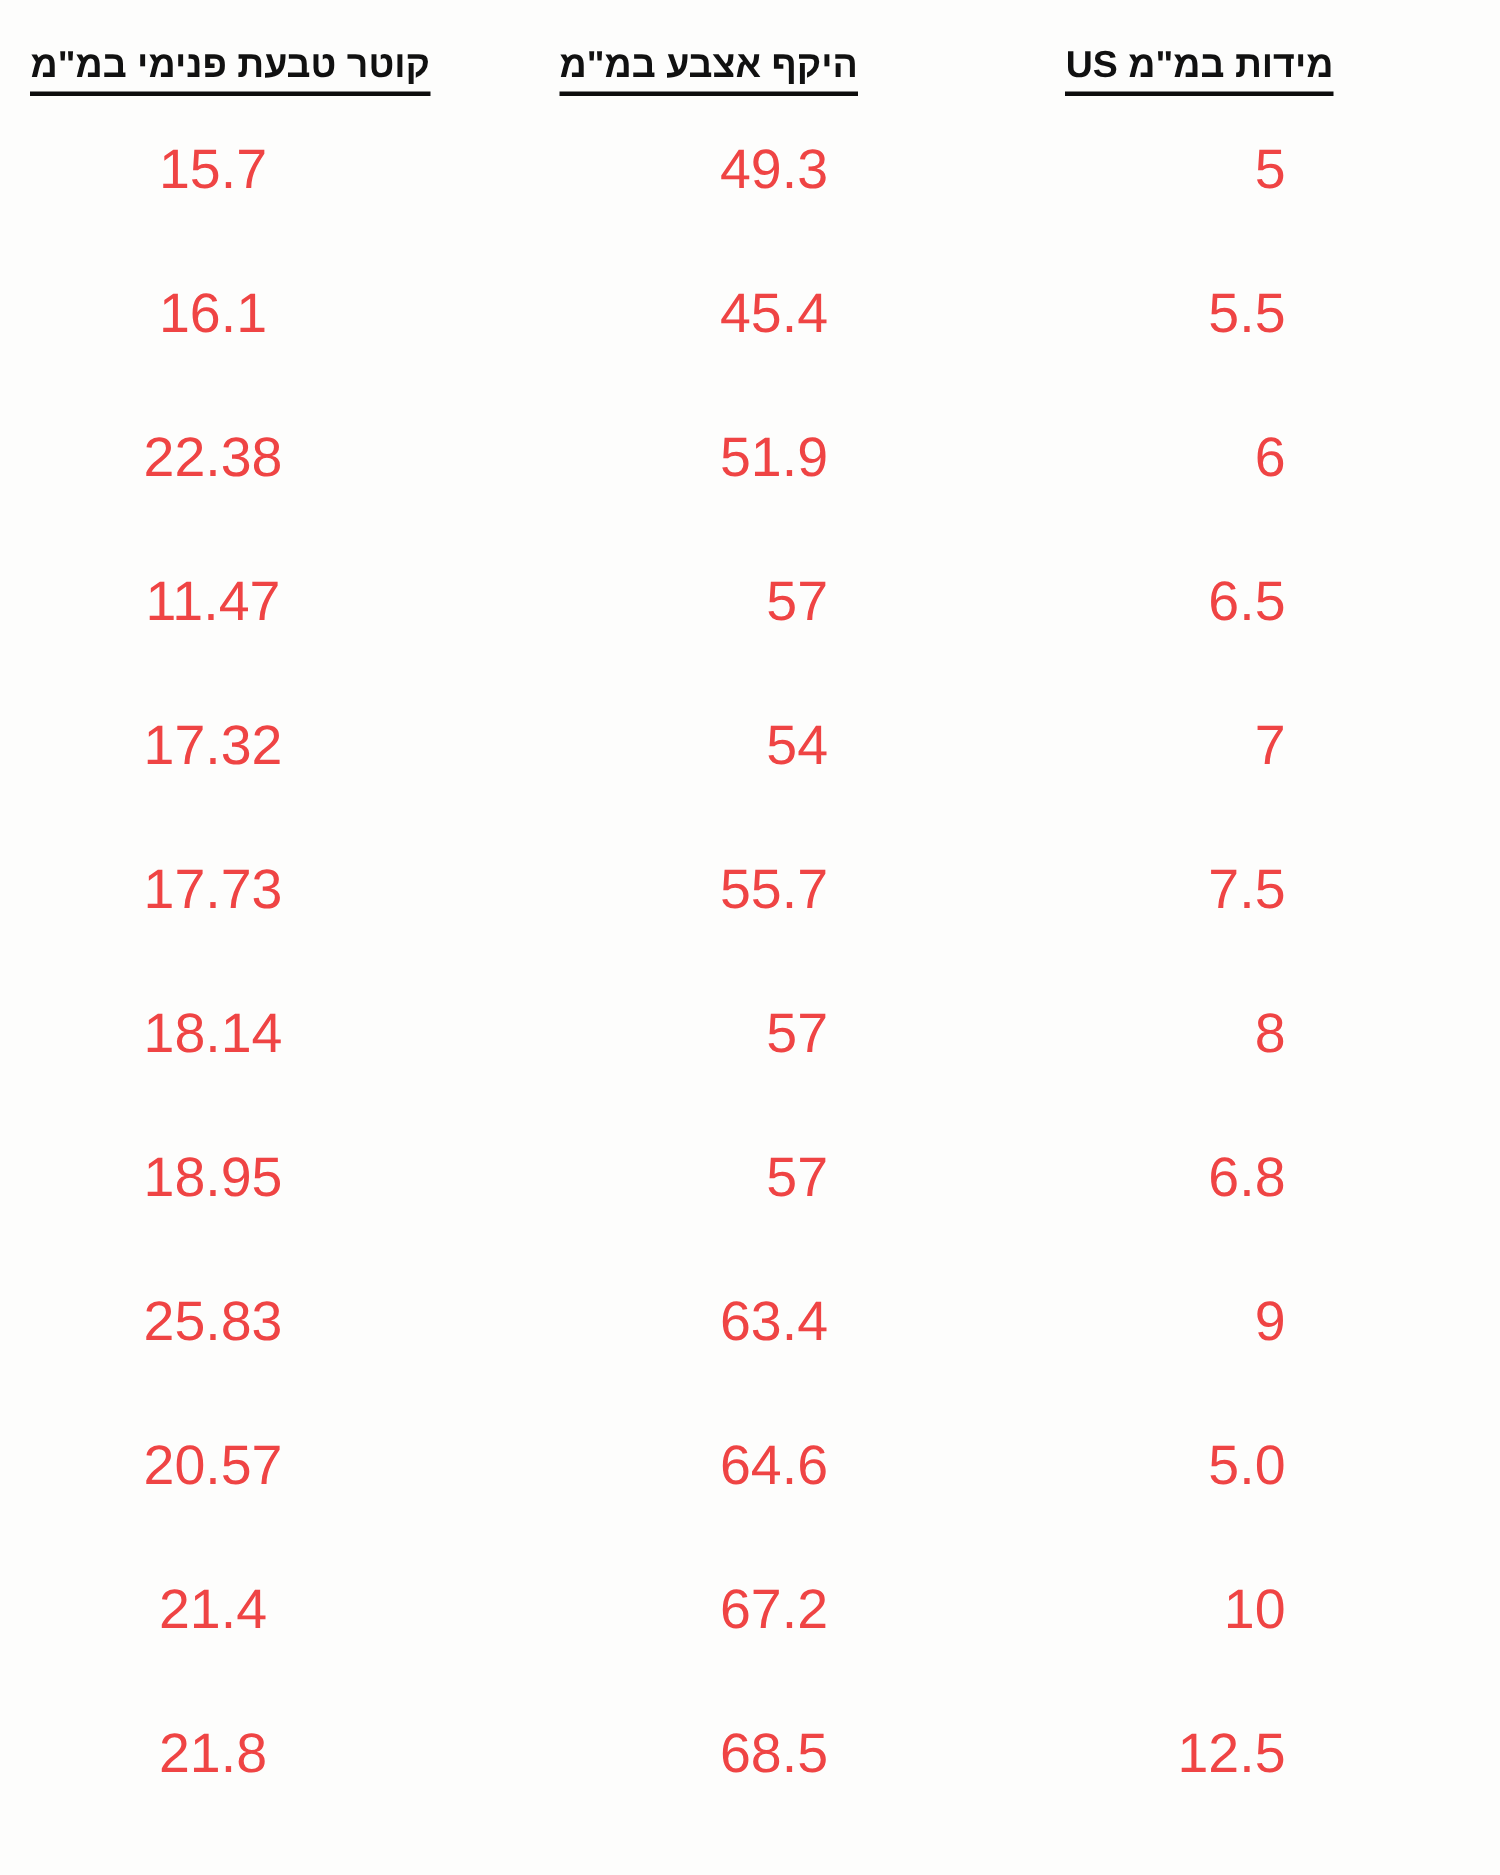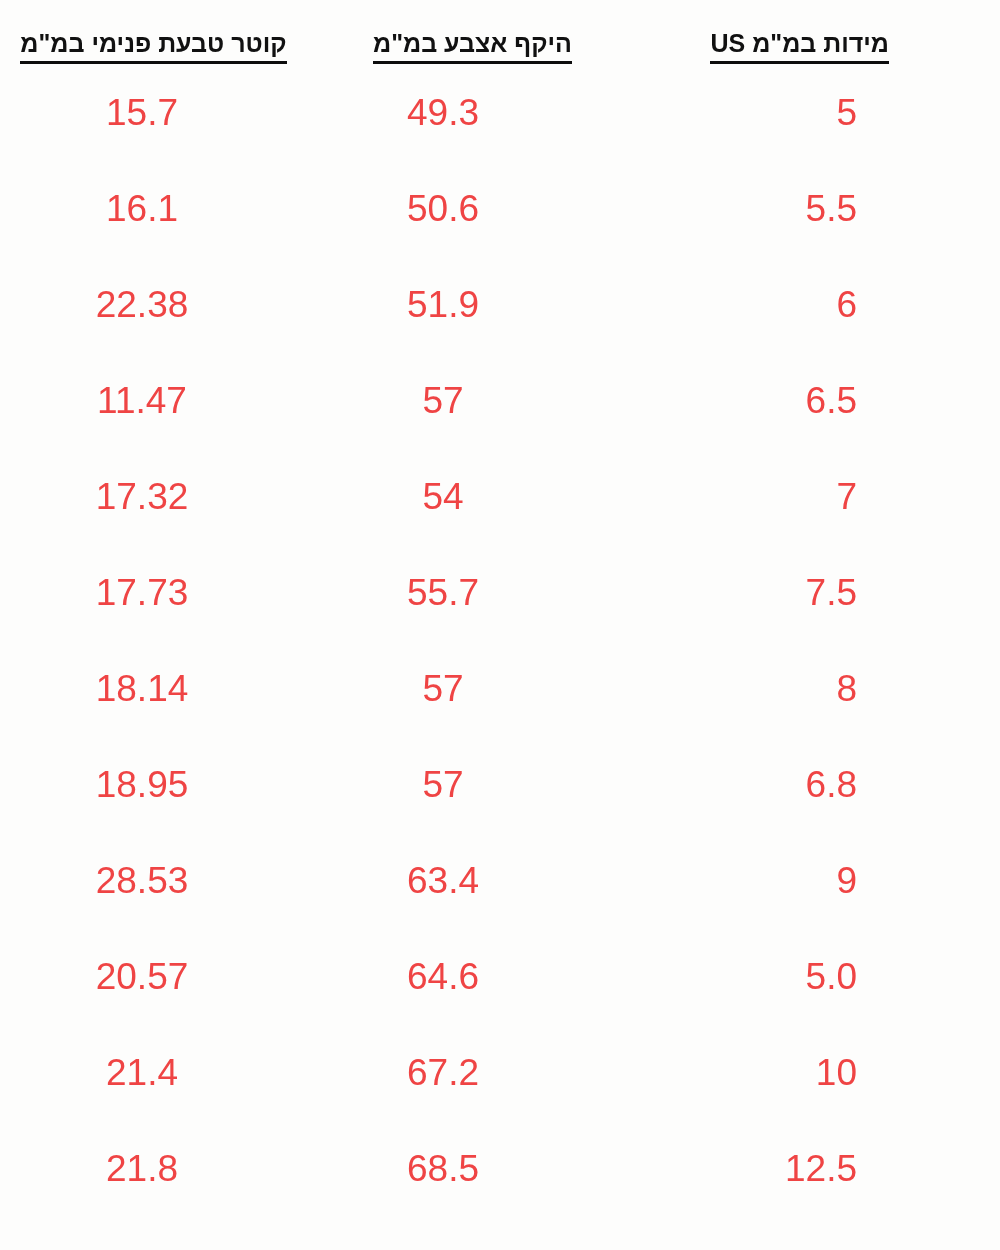--- a/index.html
+++ b/index.html
@@ -69,21 +69,20 @@
     line-height: 1;
     vertical-align: middle;
     color: #ef4444;
   }
 
   td.c-us {
     text-align: right;
     padding-right: 143px;
   }
   td.c-circ {
-    text-align: center;
     padding-right: 115px;
     margin-top: 44px;
   }
   td.c-diam {
     text-align: center;
     padding-right: 50px;
   }
 </style>
 </head>
 <body>
@@ -112,21 +111,21 @@
     </thead>
 
     <tbody>
       <tr>
         <td class="c-us">5</td>
         <td class="c-circ">49.3</td>
         <td class="c-diam">15.7</td>
       </tr>
       <tr>
         <td class="c-us">5.5</td>
-        <td class="c-circ">50.6</td>
+        <td class="c-circ">45.4</td>
         <td class="c-diam">16.1</td>
       </tr>
       <tr>
         <td class="c-us">6</td>
         <td class="c-circ">51.9</td>
         <td class="c-diam">22.38</td>
       </tr>
       <tr>
         <td class="c-us">6.5</td>
         <td class="c-circ">57</td>
@@ -148,21 +147,21 @@
         <td class="c-diam">18.14</td>
       </tr>
       <tr>
         <td class="c-us">6.8</td>
         <td class="c-circ">57</td>
         <td class="c-diam">18.95</td>
       </tr>
       <tr>
         <td class="c-us">9</td>
         <td class="c-circ">63.4</td>
-        <td class="c-diam">28.53</td>
+        <td class="c-diam">25.83</td>
       </tr>
       <tr>
         <td class="c-us">5.0</td>
         <td class="c-circ">64.6</td>
         <td class="c-diam">20.57</td>
       </tr>
       <tr>
         <td class="c-us">10</td>
         <td class="c-circ">67.2</td>
         <td class="c-diam">21.4</td>

